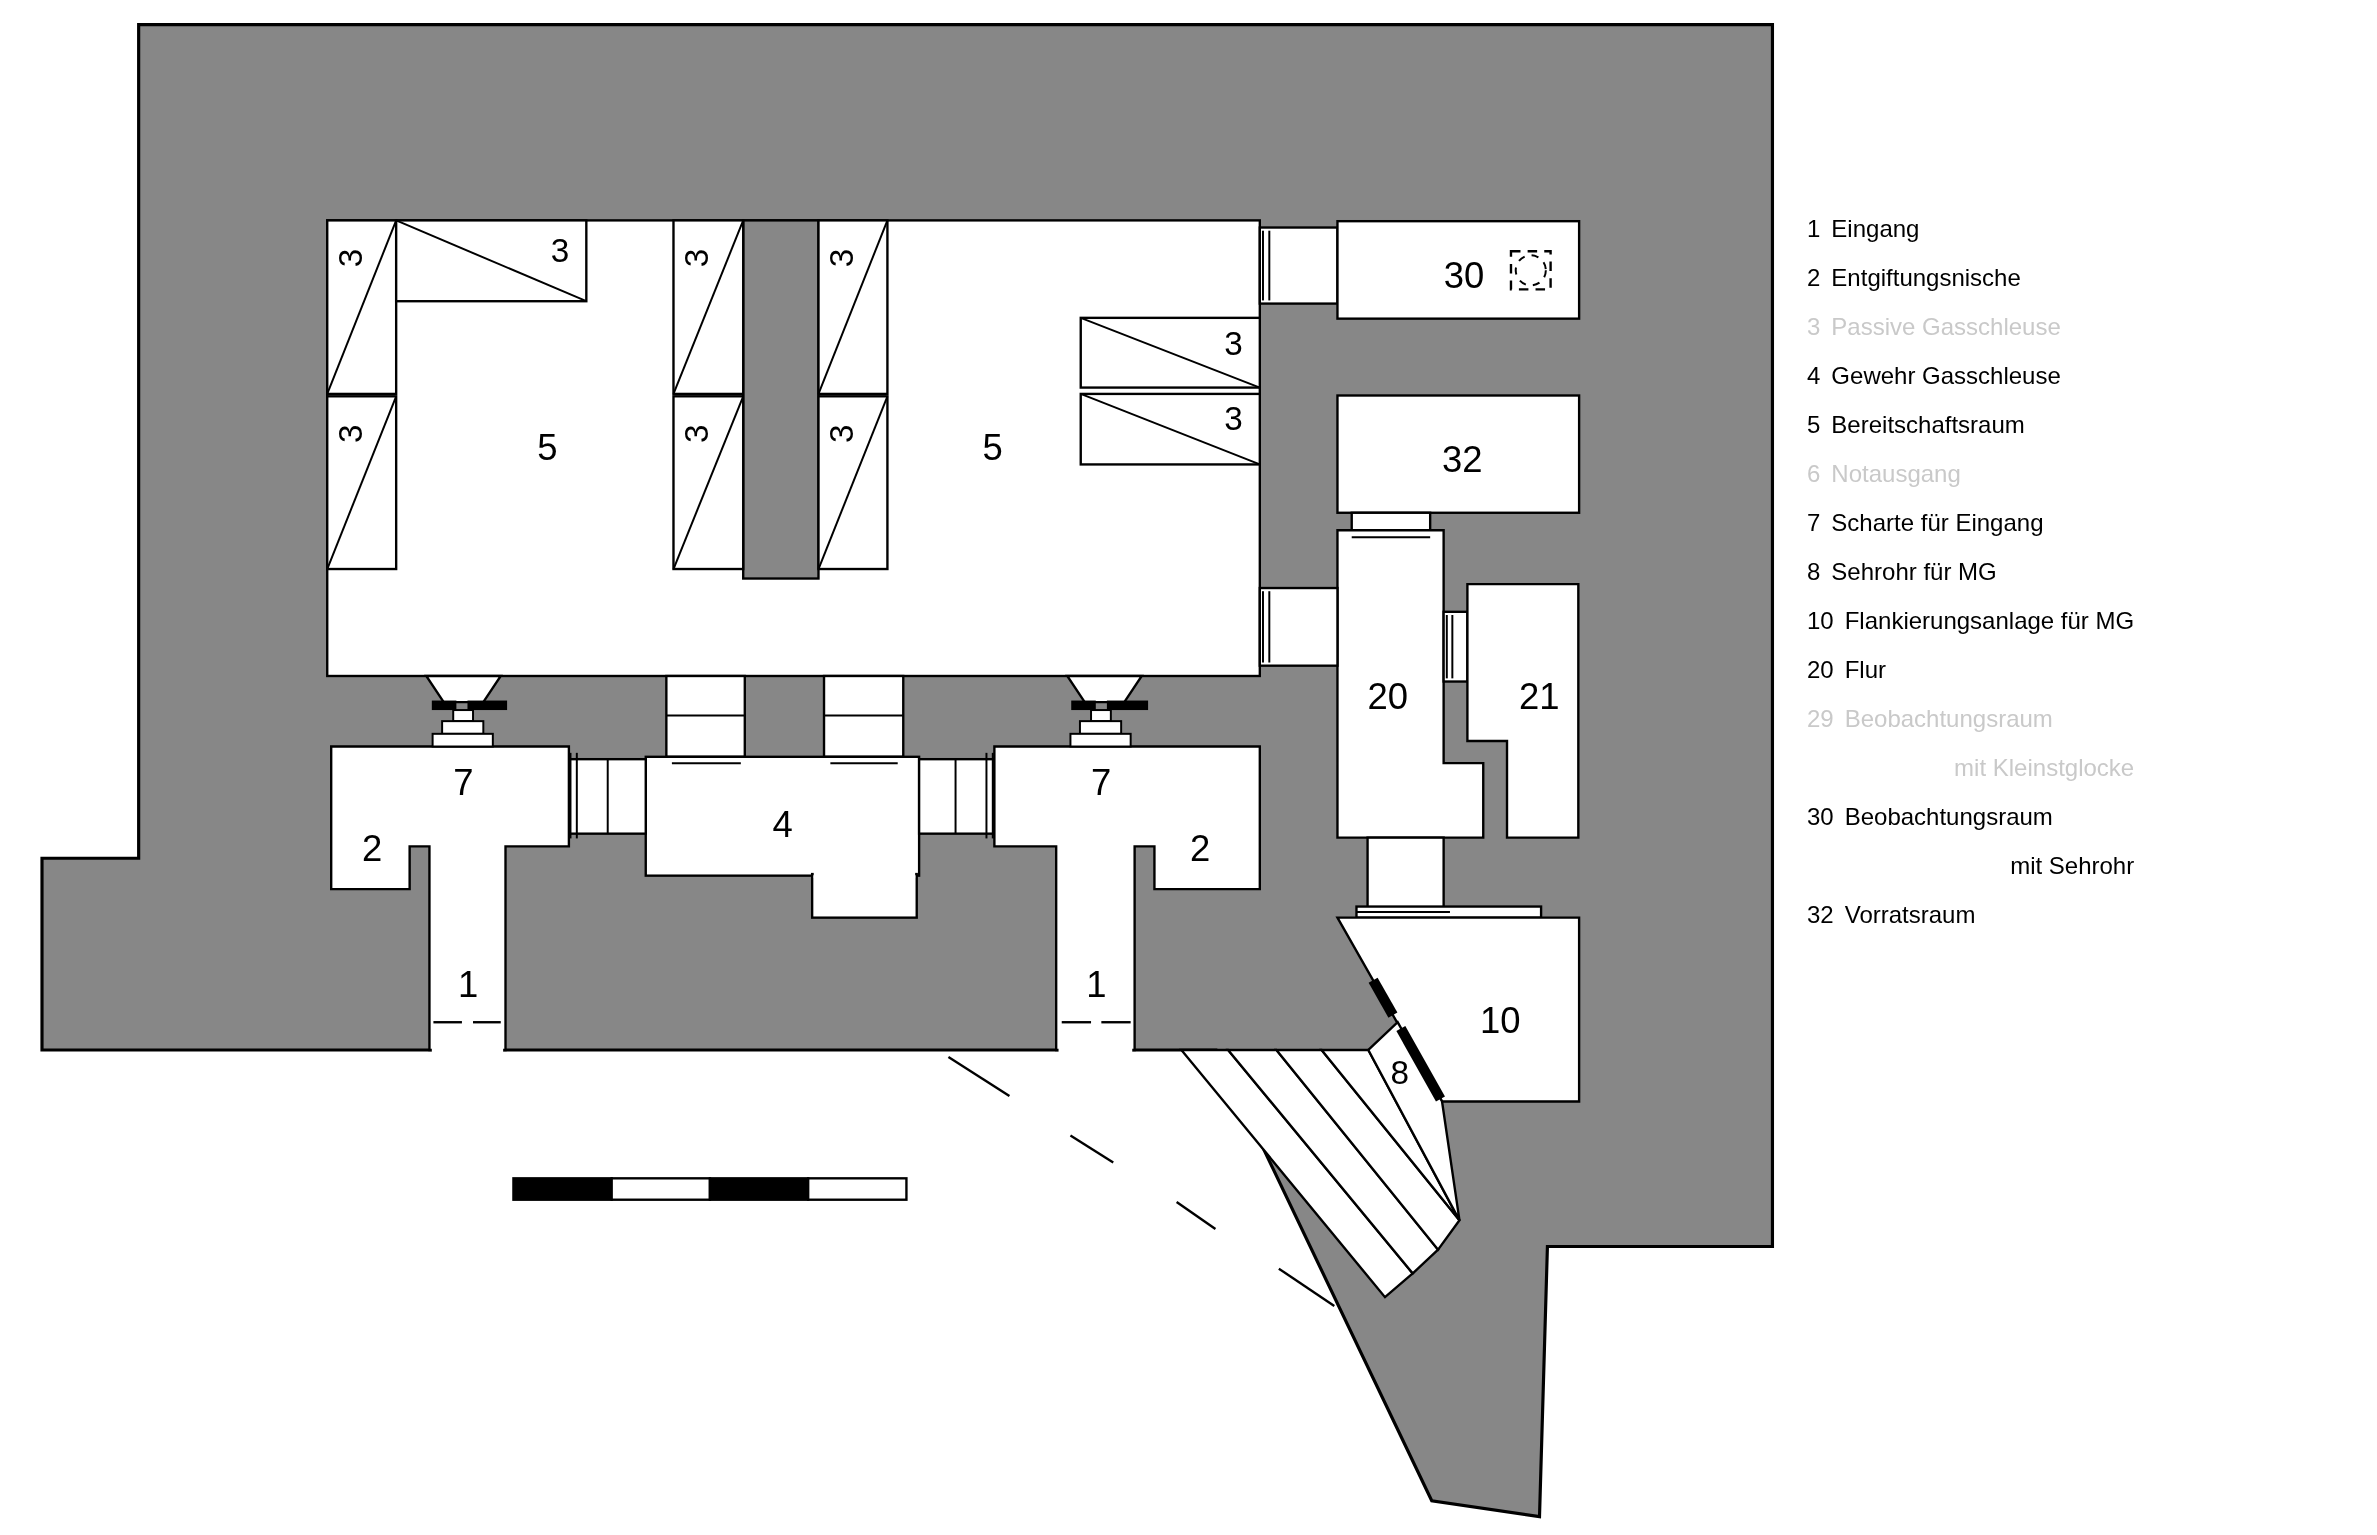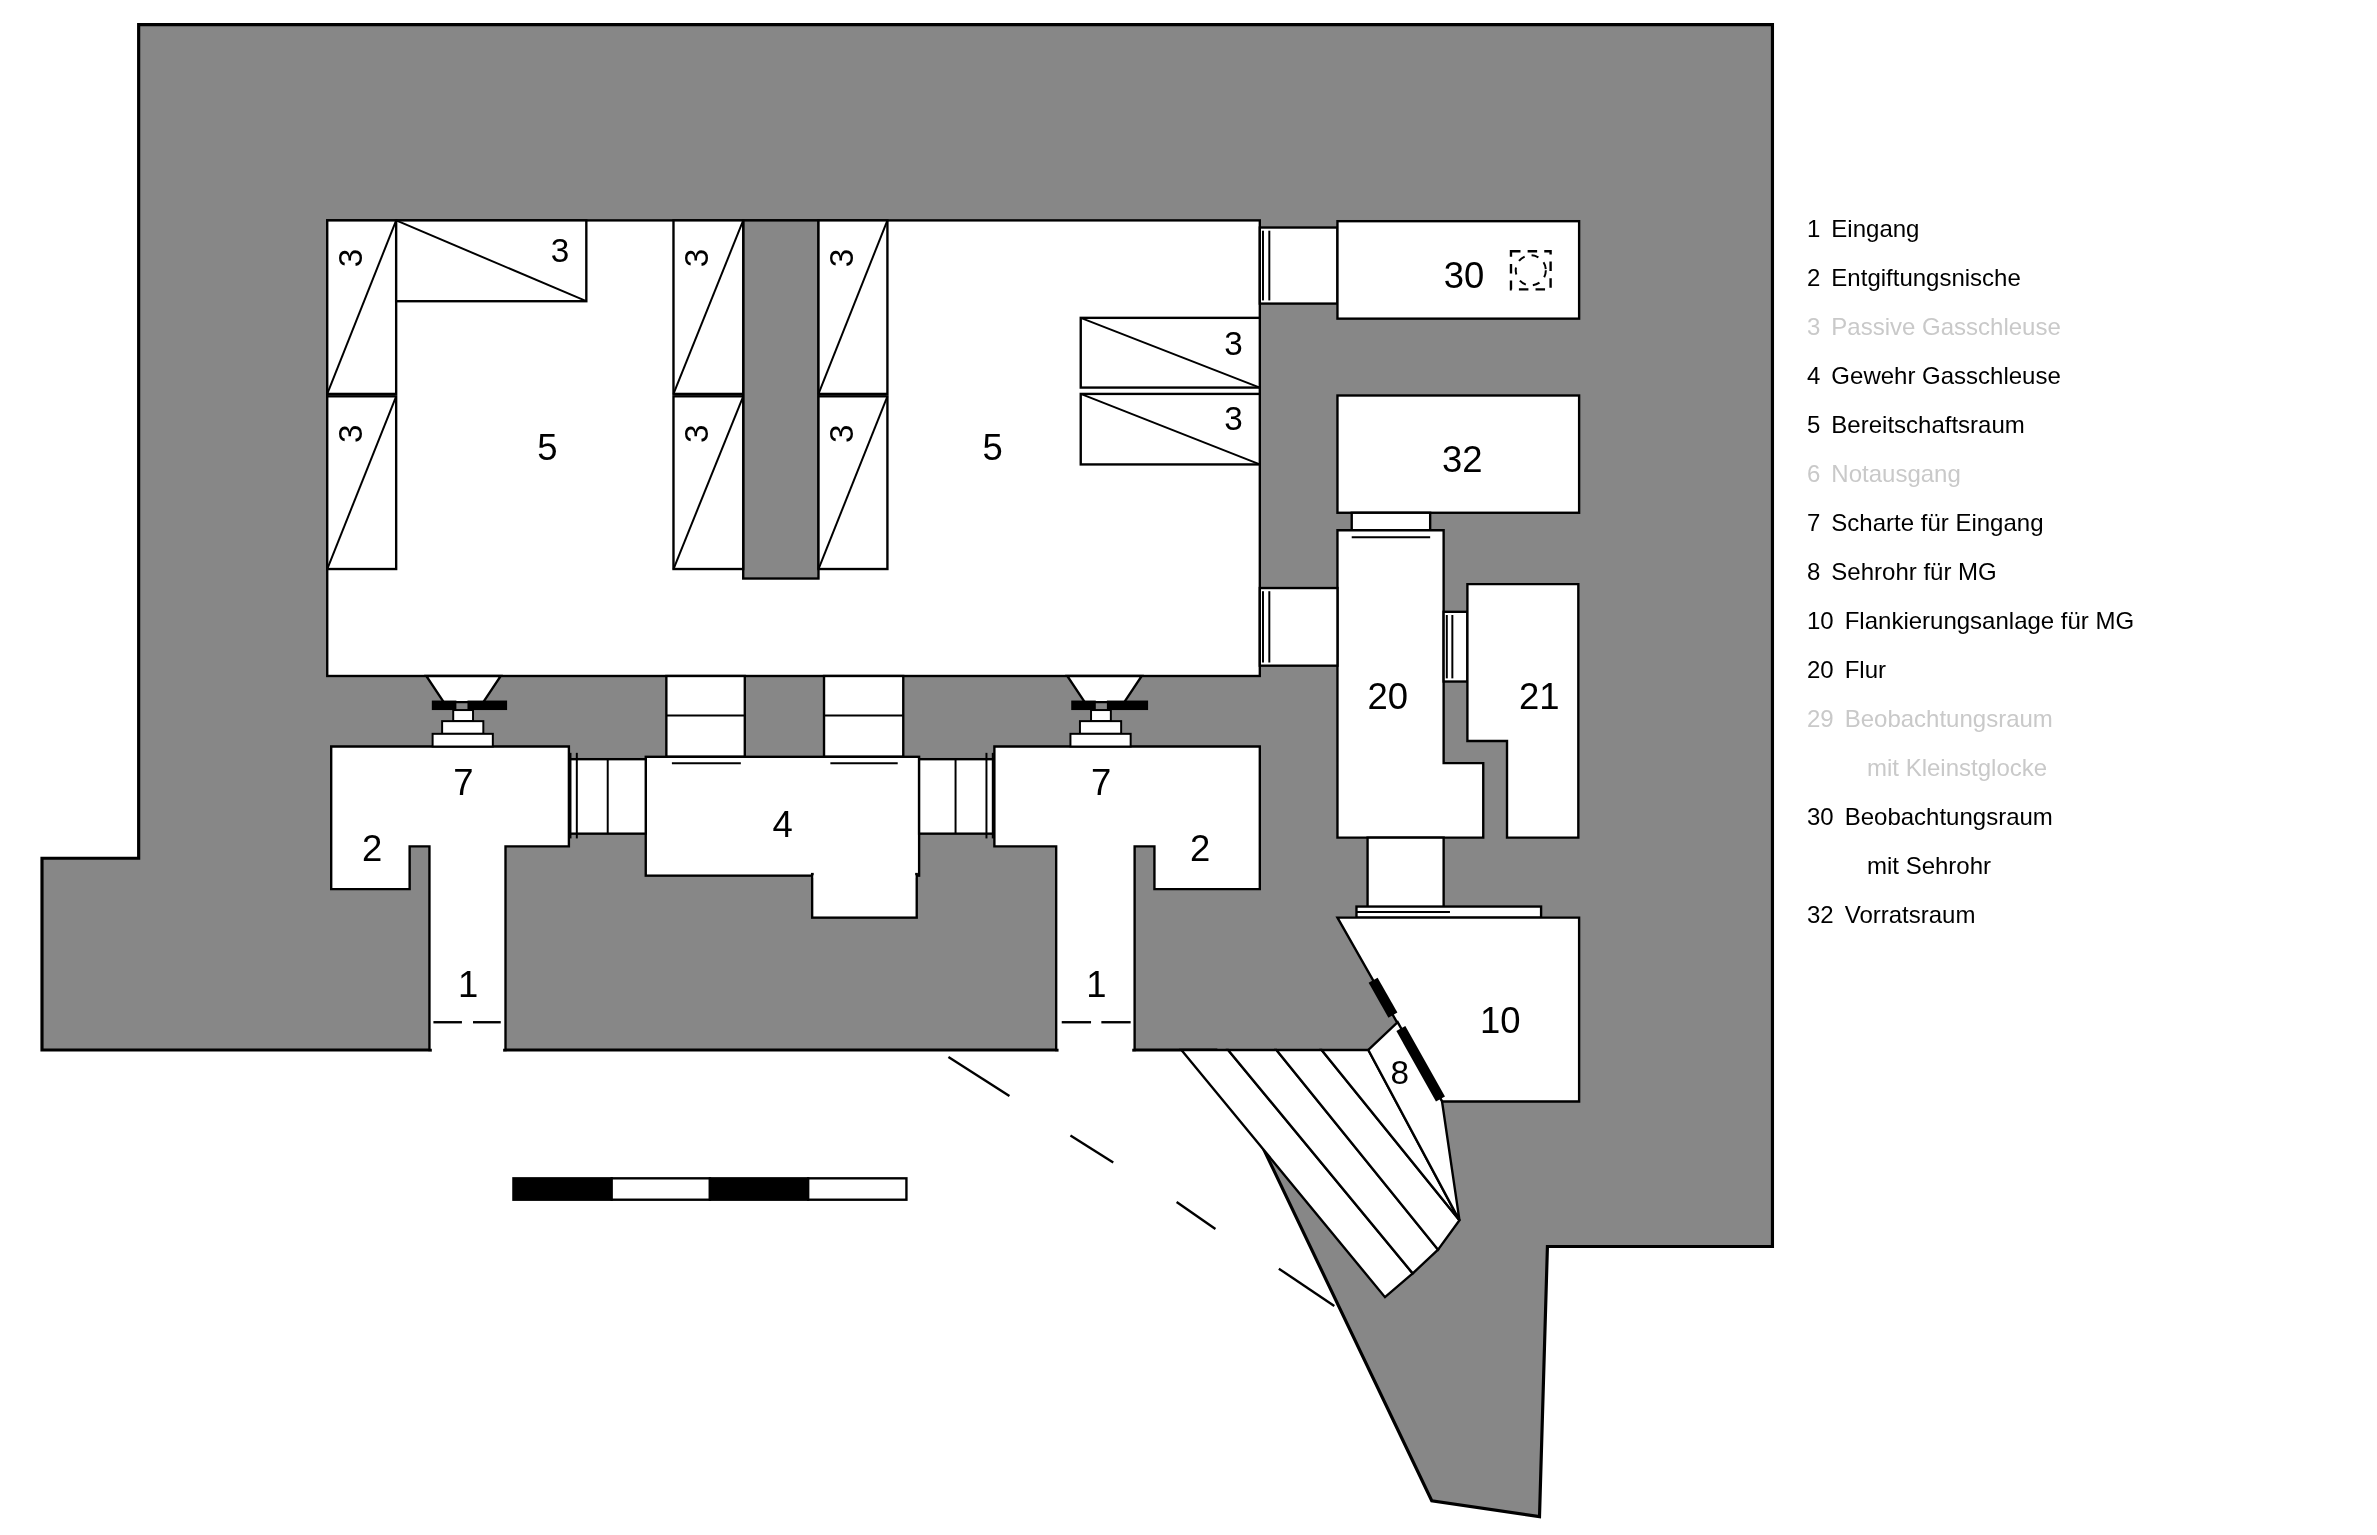--- a/index.html
+++ b/index.html
@@ -2,21 +2,21 @@
 <html style="font-size:12.7px"><head>
 <meta charset="utf-8">
 <style>
   html,body{margin:0;padding:0;background:#ffffff;}
   .canvas{position:relative;width:2377px;height:1535px;background:#ffffff;overflow:hidden;
           font-family:"Liberation Sans",sans-serif;}
   .plan-svg{position:absolute;left:0;top:0;}
   .legend{position:absolute;left:1807px;top:204px;font-size:24px;line-height:49px;color:#000;white-space:nowrap;}
   .legend-line{height:49px;}
   .legend-line.muted{color:#c9c9c9;}
-  .legend-line.indent{padding-left:49px;}
+  .legend-line.indent{padding-left:49px;text-align:right;}
   .lnum{margin-right:11px;}
   svg text{font-family:"Liberation Sans",sans-serif;fill:#000;}
 </style>
 </head>
 <body>
 
 <div class="canvas">
 
 <svg class="plan-svg" width="2377" height="1535" viewBox="0 0 3000 1937">
 

